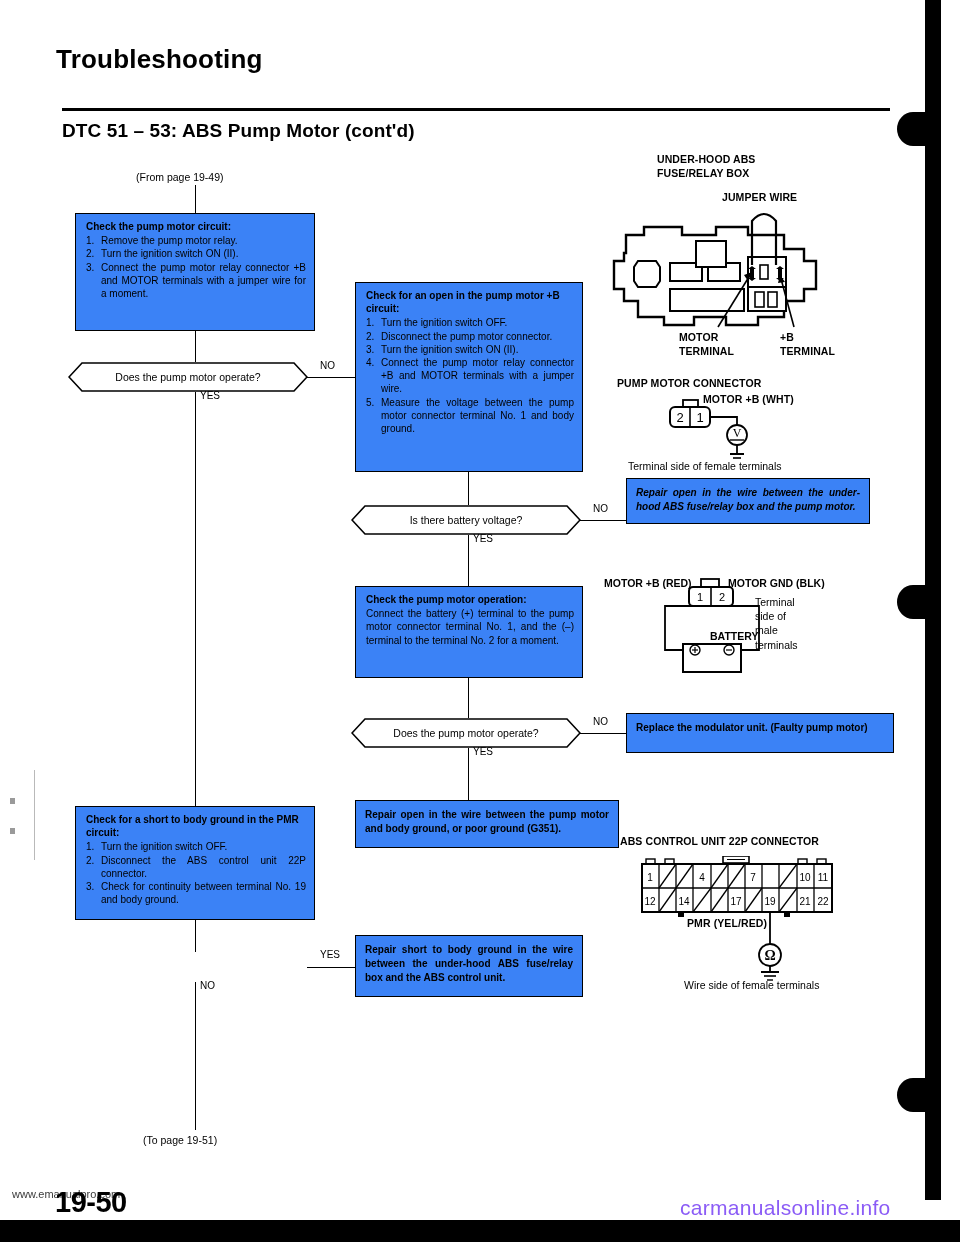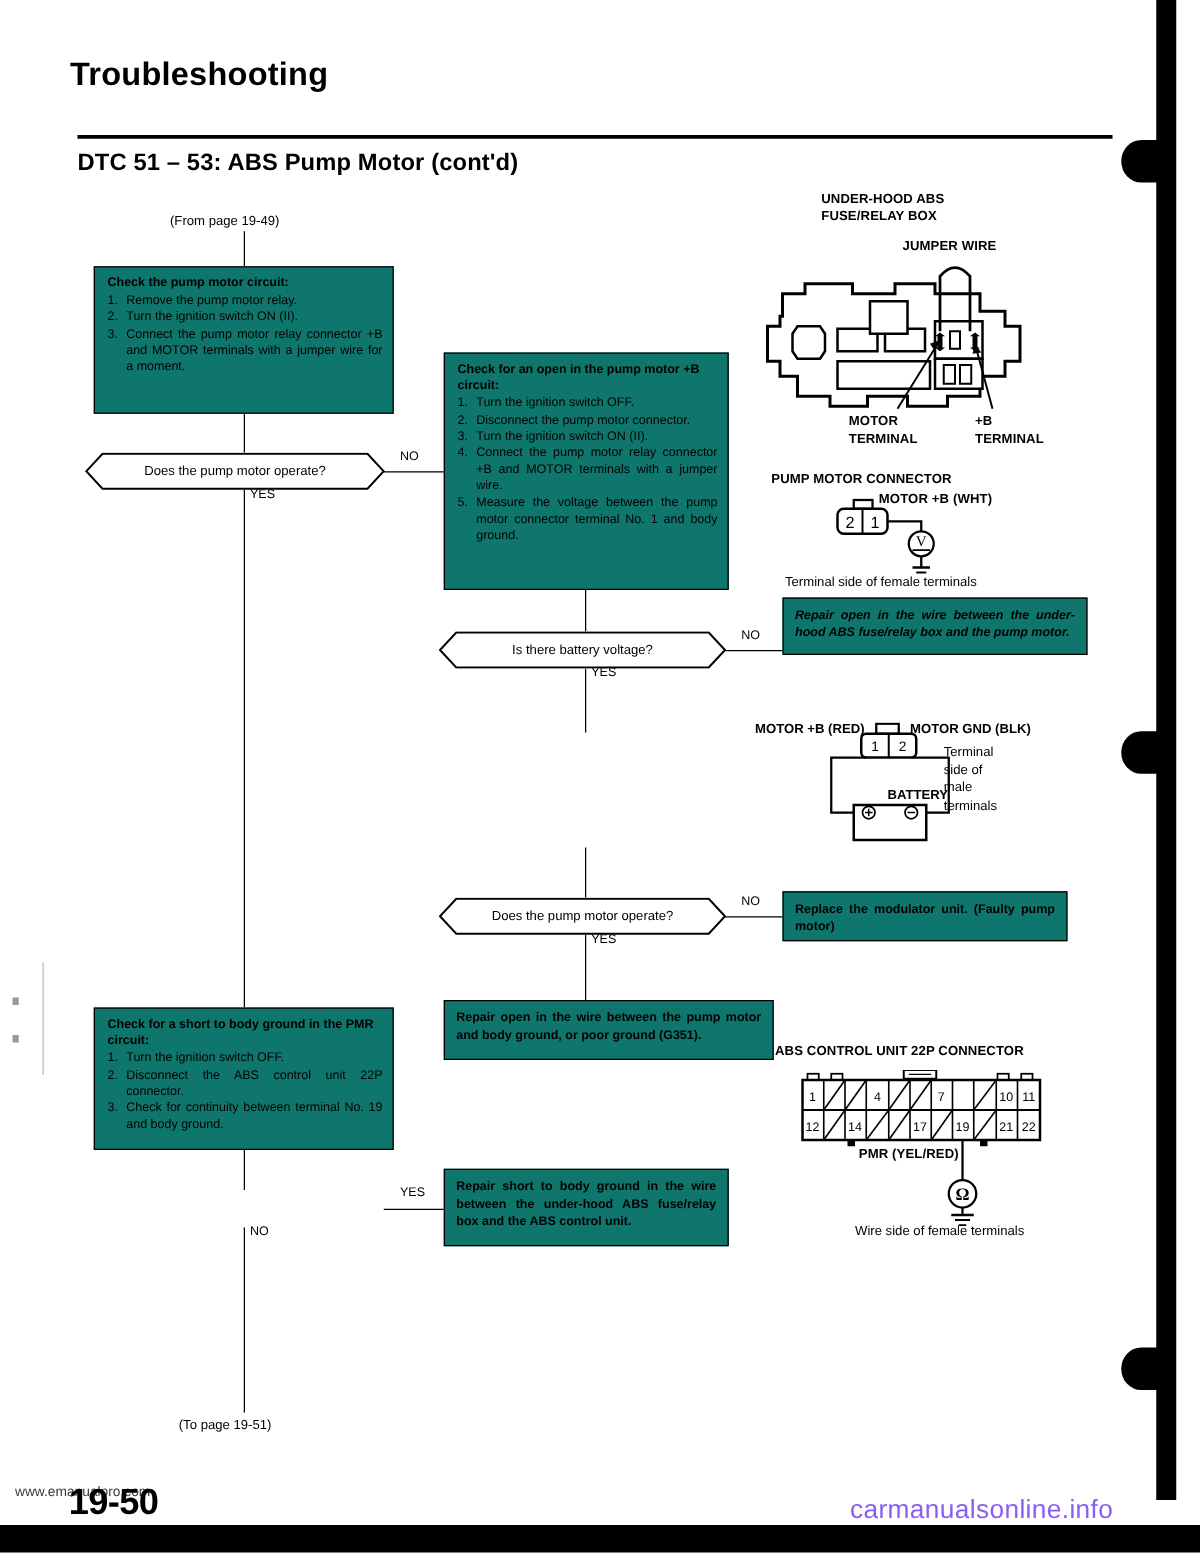--- a/index.html
+++ b/index.html
@@ -16,21 +16,21 @@
   .left-tick{position:absolute;left:10px;width:5px;height:6px;background:#9a9a9a;}
 
   
   .h-title{position:absolute;left:56px;top:44px;font-size:26px;font-weight:bold;letter-spacing:.2px;}
   .h-rule{position:absolute;left:62px;top:108px;width:828px;height:3px;background:#000;}
   .h-sub{position:absolute;left:62px;top:120px;font-size:19px;font-weight:bold;letter-spacing:.1px;}
 
   .fromto{position:absolute;font-size:10.5px;}
 
   
-  .box{position:absolute;border:1.3px solid #000;background:#0f766e;box-sizing:border-box;
+  .box{position:absolute;border:1.3px solid #000;background:#3b82f6;box-sizing:border-box;
        padding:6px 8px 6px 10px;font-size:10px;line-height:1.32;}
   .box .bhead{font-weight:bold;display:block;margin-bottom:1px;}
   .box ol{margin:0;padding:0;list-style:none;counter-reset:n;}
   .box ol li{counter-increment:n;position:relative;padding-left:15px;text-align:justify;}
   .box ol li:before{content:counter(n) ".";position:absolute;left:0;top:0;}
   .box p{margin:0;text-align:justify;}
   .box.bold-all{font-weight:bold;line-height:1.38;padding:7px 9px;}
 
   
   .hex{position:absolute;height:30px;box-sizing:border-box;}
@@ -116,34 +116,38 @@
   </div>
   <div class="lbl" style="left:593px;top:503px;">NO</div>
   <div class="hline" style="left:580px;top:520px;width:46px;"></div>
   <div class="lbl" style="left:473px;top:533px;">YES</div>
   <div class="vline" style="left:468px;top:535px;height:51px;"></div>
 
   <div class="box bold-all" style="left:626px;top:478px;width:244px;height:46px;font-style:italic;">
     <p>Repair open in the wire between the under-hood ABS fuse/relay box and the pump motor.</p>
   </div>
 
+  <div class="box" style="left:355px;top:586px;width:228px;height:92px;">
+    <span class="bhead">Check the pump motor operation:</span>
+    <p>Connect the battery (+) terminal to the pump motor connector terminal No. 1, and the (–) terminal to the terminal No. 2 for a moment.</p>
+  </div>
   <div class="vline" style="left:468px;top:678px;height:40px;"></div>
 
   <div class="hex" style="left:351px;top:718px;width:230px;">
     <svg width="230" height="30" viewBox="0 0 230 30">
       <polygon points="14,1 216,1 229,15 216,29 14,29 1,15" fill="#fff" stroke="#000" stroke-width="1.6"></polygon>
     </svg>
     <span>Does the pump motor operate?</span>
   </div>
   <div class="lbl" style="left:593px;top:716px;">NO</div>
   <div class="hline" style="left:580px;top:733px;width:46px;"></div>
   <div class="lbl" style="left:473px;top:746px;">YES</div>
   <div class="vline" style="left:468px;top:748px;height:52px;"></div>
 
-  <div class="box bold-all" style="left:626px;top:713px;width:228px;height:40px;">
+  <div class="box bold-all" style="left:626px;top:713px;width:268px;height:40px;">
     <p>Replace the modulator unit. (Faulty pump motor)</p>
   </div>
 
   <div class="box" style="left:75px;top:806px;width:240px;height:114px;">
     <span class="bhead">Check for a short to body ground in the PMR circuit:</span>
     <ol>
       <li>Turn the ignition switch OFF.</li>
       <li>Disconnect the ABS control unit 22P connector.</li>
       <li>Check for continuity between terminal No. 19 and body ground.</li>
     </ol>

